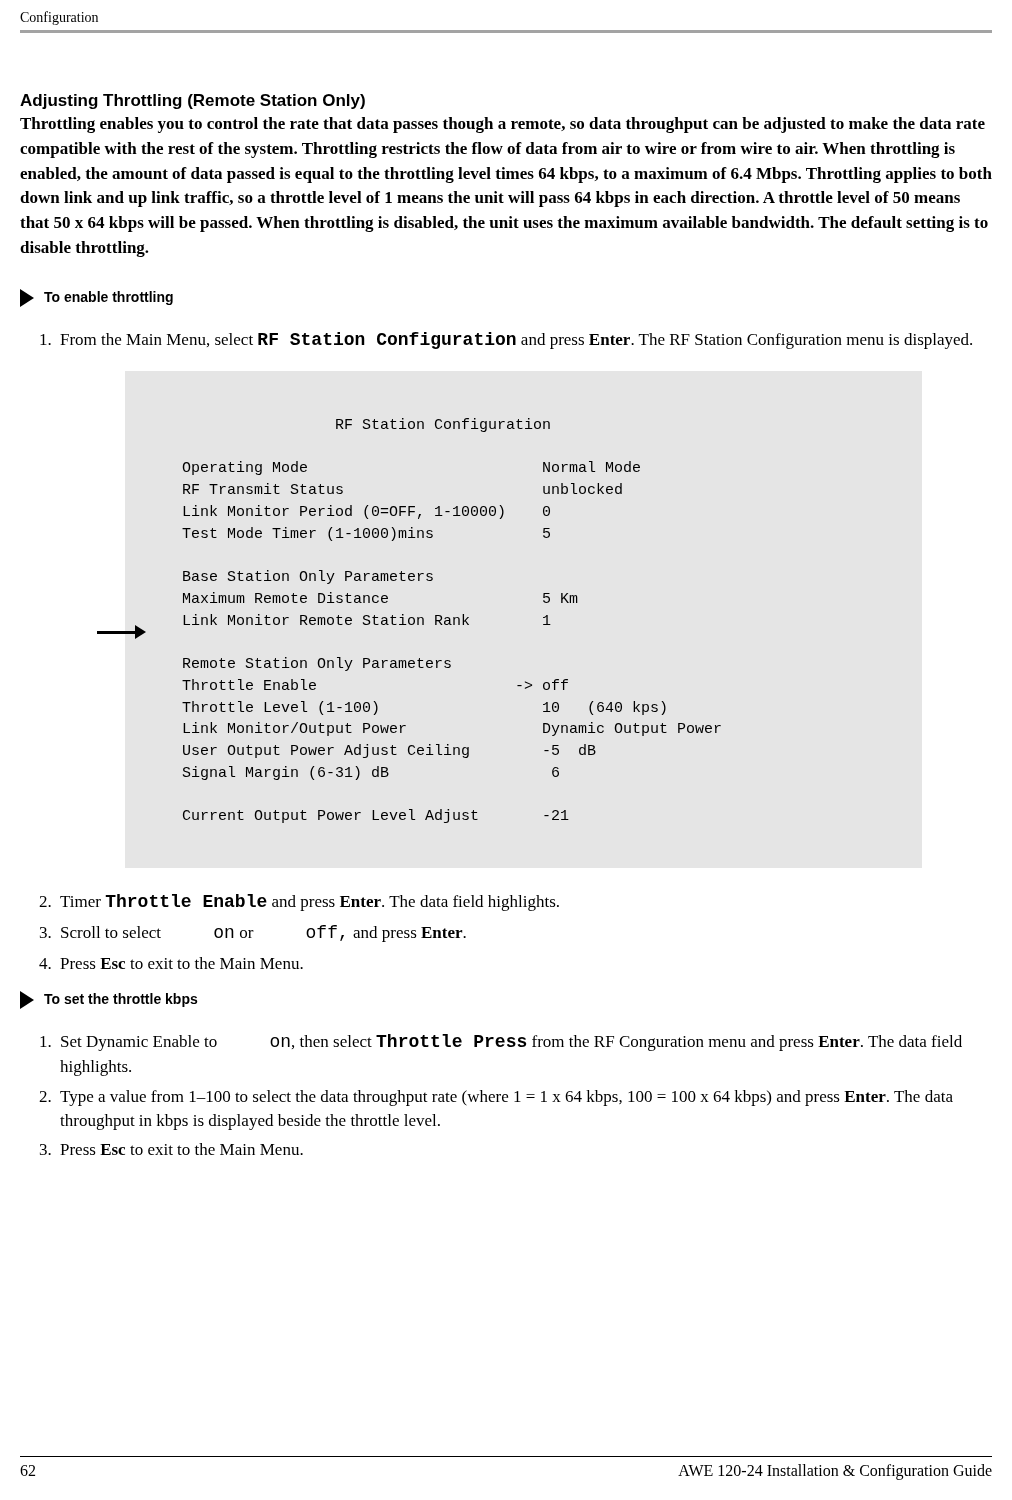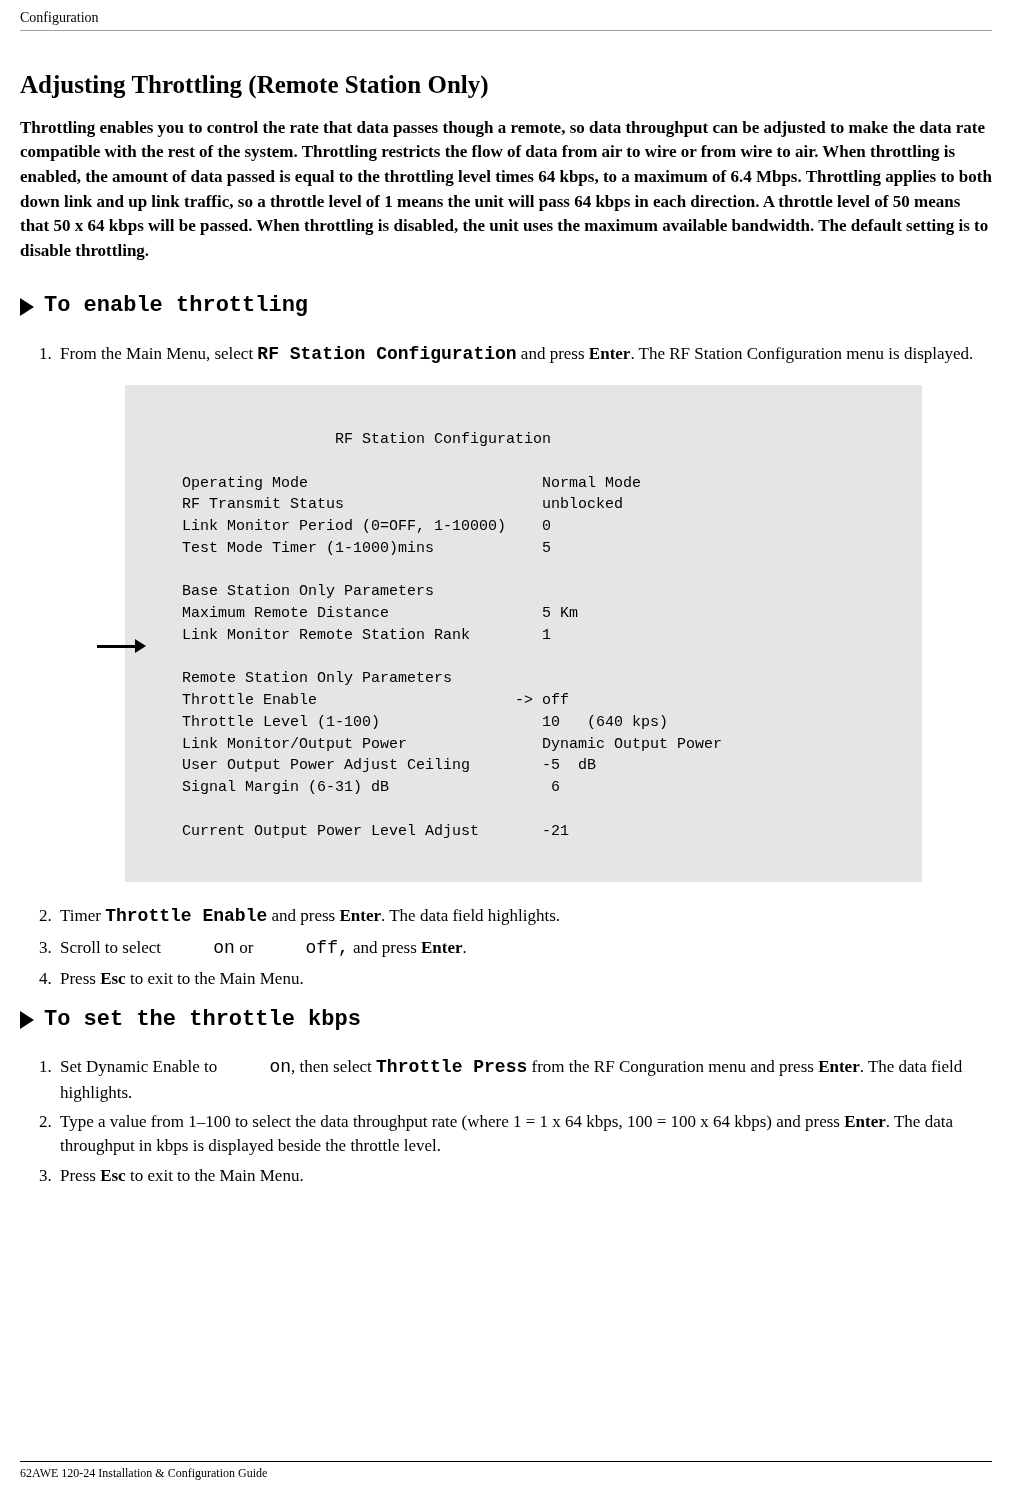--- a/index.html
+++ b/index.html
@@ -15,30 +15,30 @@
       color: #000;
       background: #fff;
       width: 1012px;
       height: 1500px;
       padding: 8px 20px 20px 20px;
       position: relative;
     }
     
     .header {
       font-size: 14px;
-      border-bottom: 1px solid #a3a3a3;
+      border-bottom: 3px solid #a3a3a3;
       padding-bottom: 2px;
-      margin-bottom: 36px;
+      margin-bottom: 56px;
     }
     
     h1 {
-      font-family: Liberation Serif, serif;
-      font-size: 25px;
-      font-weight: bold;
-      margin-bottom: 14px;
+      font-family: Liberation Sans, sans-serif;
+      font-size: 17px;
+      font-weight: bold;
+      margin-bottom: 0;
     }
     
     .intro {
       margin-bottom: 28px;
       line-height: 1.45;
       font-weight: bold;
     }
     
     .subsection {
       display: flex;
@@ -51,22 +51,22 @@
       display: inline-block;
       width: 0;
       height: 0;
       border-top: 9px solid transparent;
       border-bottom: 9px solid transparent;
       border-left: 14px solid #000;
       margin-right: 10px;
     }
     
     .subsection-title {
-      font-family: Liberation Mono, monospace;
-      font-size: 22px;
+      font-family: Liberation Sans, sans-serif;
+      font-size: 14px;
       font-weight: bold;
     }
     
     ol {
       list-style-position: outside;
       padding-left: 36px;
       margin-bottom: 14px;
     }
     
     ol li {
@@ -123,23 +123,24 @@
       border-bottom: 7px solid transparent;
       border-left: 11px solid #000;
     }
     
     .footer {
       position: absolute;
       bottom: 18px;
       left: 20px;
       right: 20px;
       display: flex;
+      justify-content: space-between;
       border-top: 1px solid #000;
       padding-top: 3px;
-      font-size: 12px;
+      font-size: 16px;
     }
   </style>
 </head>
 <body>
 
 <div class="header">Configuration</div>
 
 <h1>Adjusting Throttling (Remote Station Only)</h1>
 
 <p class="intro">Throttling enables you to control the rate that data passes though a remote, so data throughput can be adjusted to make the data rate compatible with the rest of the system. Throttling restricts the flow of data from air to wire or from wire to air. When throttling is enabled, the amount of data passed is equal to the throttling level times 64 kbps, to a maximum of 6.4 Mbps. Throttling applies to both down link and up link traffic, so a throttle level of 1 means the unit will pass 64 kbps in each direction. A throttle level of 50 means that 50 x 64 kbps will be passed. When throttling is disabled, the unit uses the maximum available bandwidth. The default setting is to disable throttling.</p>

